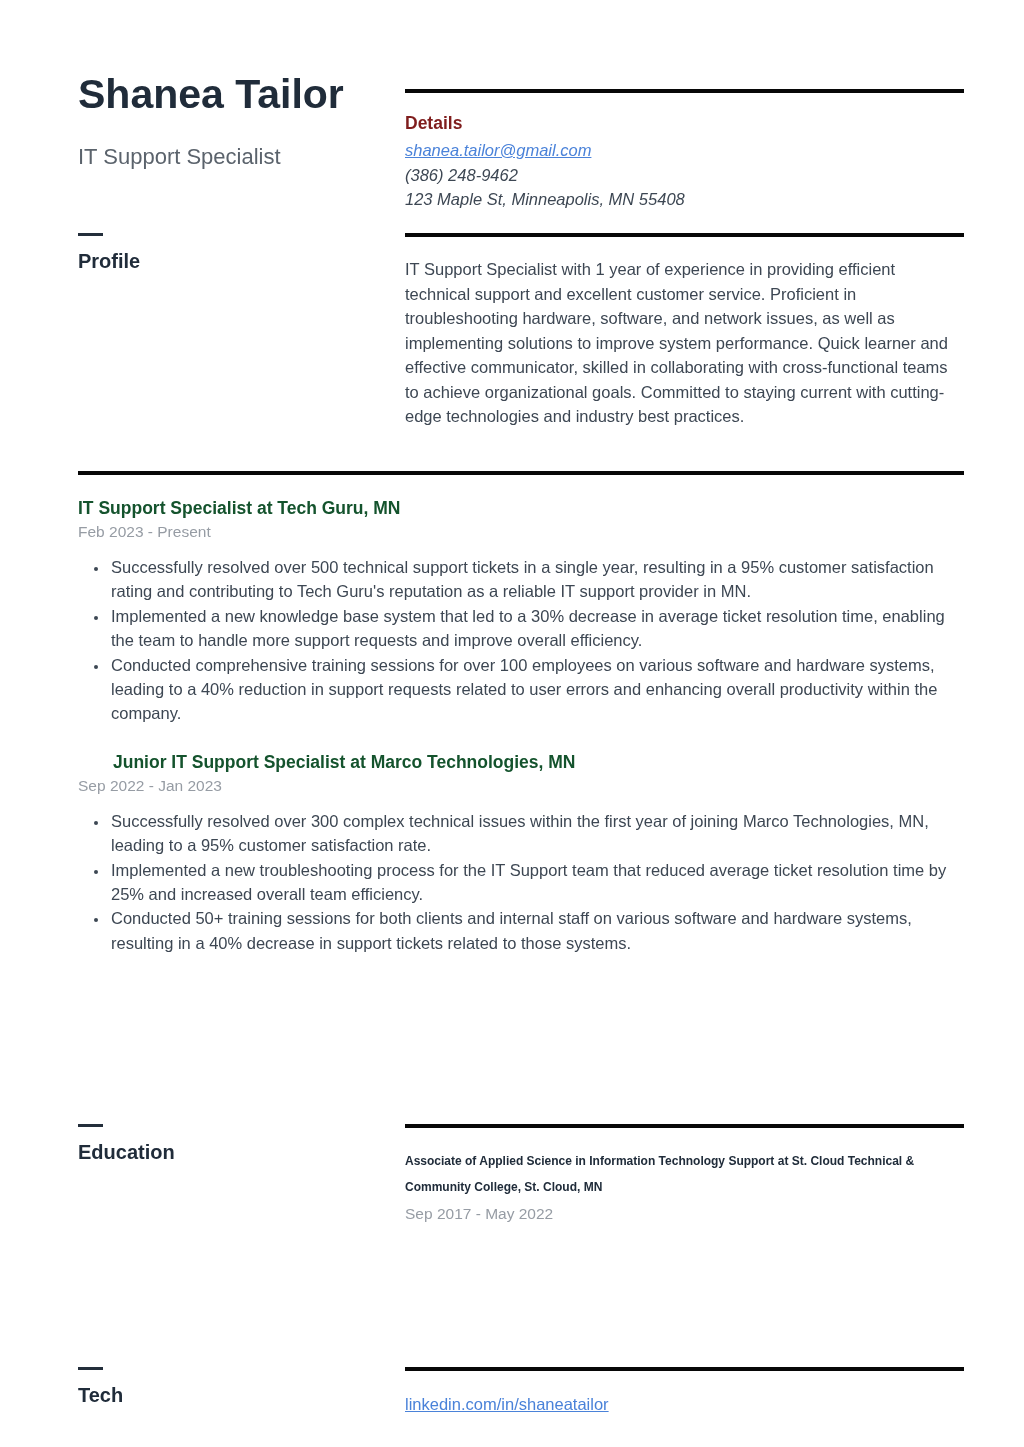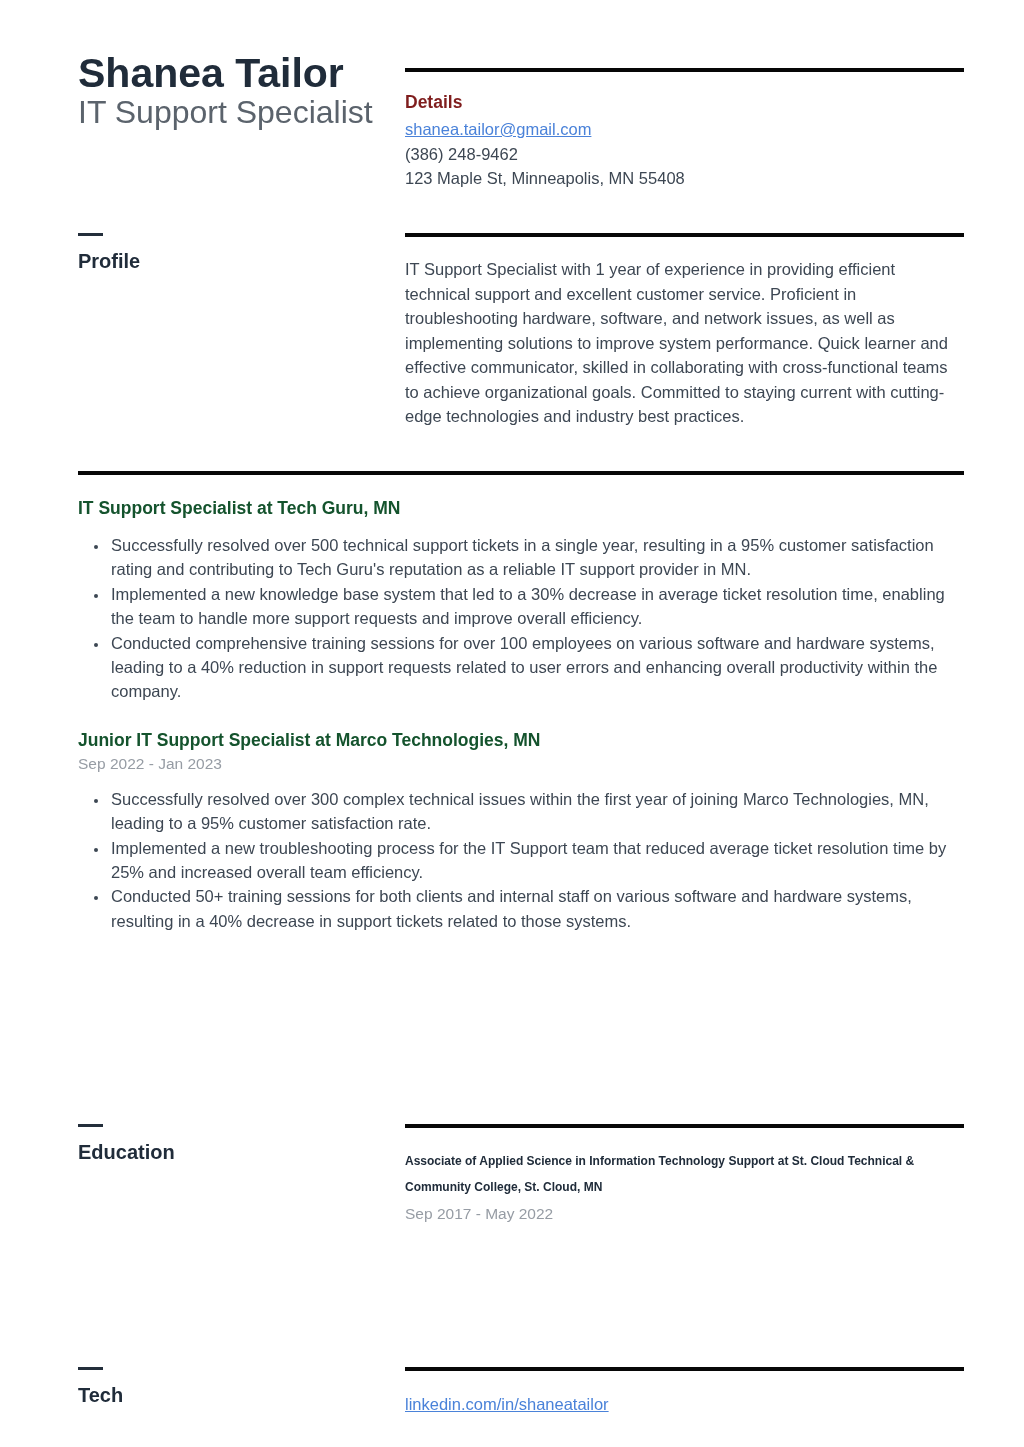--- a/index.html
+++ b/index.html
@@ -9,56 +9,56 @@
     background:#ffffff;
     font-family:"Liberation Sans", sans-serif;
     overflow:hidden;
   }
   .row { position:absolute; left:78px; width:886px; display:flex; }
   .col-left  { flex:0 0 327px; width:327px; }
   .col-right { flex:1 1 auto; min-width:0; }
 
   
   h1.name { margin:0; font-size:41px; line-height:46px; font-weight:700; color:#202c3a; }
-  .subtitle { margin-top:1px; font-size:32px; line-height:30px; color:#5b636c; }
+  .subtitle { margin-top:25px; font-size:22px; line-height:30px; color:#5b636c; }
 
   
   .dash { width:25px; height:3px; background:#232e3b; }
   h2.section-label { margin:13px 0 0 0; font-size:20px; line-height:24px; font-weight:700; color:#202c3a; }
 
   
   .rule { height:4px; background:#070707; }
   .body-text { font-size:16.5px; line-height:24.5px; color:#3d4753; }
   .muted { color:#969ca4; }
   a.link { color:#4a82d9; text-decoration:underline; cursor:pointer; }
 
   .details-heading { margin:18px 0 3px 0; font-size:17.5px; line-height:24px; font-weight:700; color:#7f1d1d; }
-  .contact-line { margin:0; }
+  .contact-line { margin:0;font-style:italic; }
 
   .profile-text { margin:20px 0 4px 0; }
 
   .job-title { margin:22px 0 0 0; font-size:17.5px; line-height:23px; font-weight:700; color:#14532d; }
-  .job-title.second { margin-top:25px; }
+  .job-title.second { margin-top:25px;margin-left:35px; }
   .job-dates { margin:2px 0 0 0; font-size:15.5px; line-height:20px; }
   ul.bullets { margin:13px 0 0 0; padding:0 0 0 31px; list-style:disc; }
   ul.bullets li { font-size:16.5px; line-height:24.4px; color:#3d4753; padding-left:2px; }
   ul.bullets li::marker { color:#3d4753; font-size:0.85em; }
 
   .degree-title { margin:20px 0 0 0; font-size:12px; line-height:26px; font-weight:700; color:#202c3a; }
   .edu-dates { margin:4px 0 0 0; font-size:15.5px; line-height:20px; }
   .coursework { margin:14px 0 0 0; }
 
   .links-line { margin:21px 0 0 0; }
 </style>
 </head>
 <body>
 
 <div class="page">
 
-  <div class="row" style="top:50px;">
+  <div class="row" style="top:71px;">
     <div class="col-left">
       <h1 class="name">Shanea Tailor</h1>
       <div class="subtitle">IT Support Specialist</div>
     </div>
     <div class="col-right">
       <div class="rule" style="margin-top:18px;"></div>
       <div class="details-heading">Details</div>
       <p class="body-text contact-line"><a class="link">shanea.tailor@gmail.com</a></p>
       <p class="body-text contact-line">(386) 248-9462</p>
       <p class="body-text contact-line">123 Maple St, Minneapolis, MN 55408</p>
@@ -75,20 +75,21 @@
       <p class="body-text profile-text">IT Support Specialist with 1 year of experience in providing efficient technical support and excellent customer service. Proficient in troubleshooting hardware, software, and network issues, as well as implementing solutions to improve system performance. Quick learner and effective communicator, skilled in collaborating with cross-functional teams to achieve organizational goals. Committed to staying current with cutting-edge technologies and industry best practices.</p>
     </div>
   </div>
 
   <div class="row" style="top:471px;">
     <div class="col-right">
       <div class="rule"></div>
 
       <div>
         <h3 class="job-title">IT Support Specialist at Tech Guru, MN</h3>
+        <p class="body-text muted job-dates">Feb 2023 - Present</p>
         <ul class="bullets">
           <li>Successfully resolved over 500 technical support tickets in a single year, resulting in a 95% customer satisfaction rating and contributing to Tech Guru's reputation as a reliable IT support provider in MN.</li>
           <li>Implemented a new knowledge base system that led to a 30% decrease in average ticket resolution time, enabling the team to handle more support requests and improve overall efficiency.</li>
           <li>Conducted comprehensive training sessions for over 100 employees on various software and hardware systems, leading to a 40% reduction in support requests related to user errors and enhancing overall productivity within the company.</li>
         </ul>
       </div>
 
       <div>
         <h3 class="job-title second">Junior IT Support Specialist at Marco Technologies, MN</h3>
         <p class="body-text muted job-dates">Sep 2022 - Jan 2023</p>

